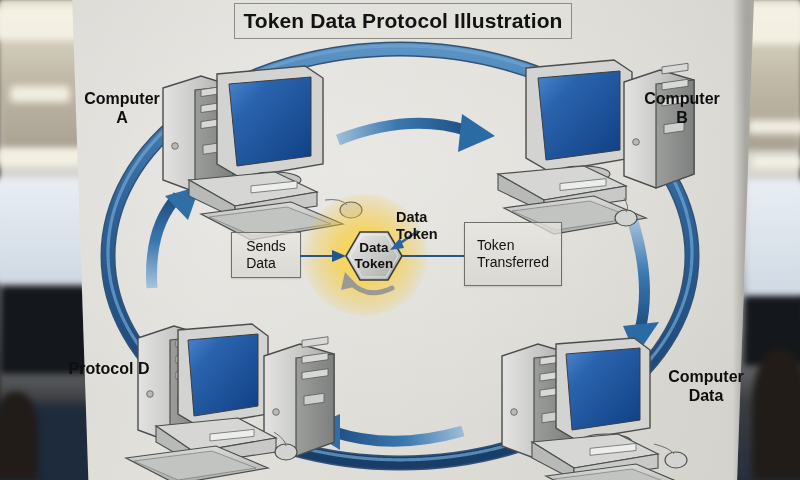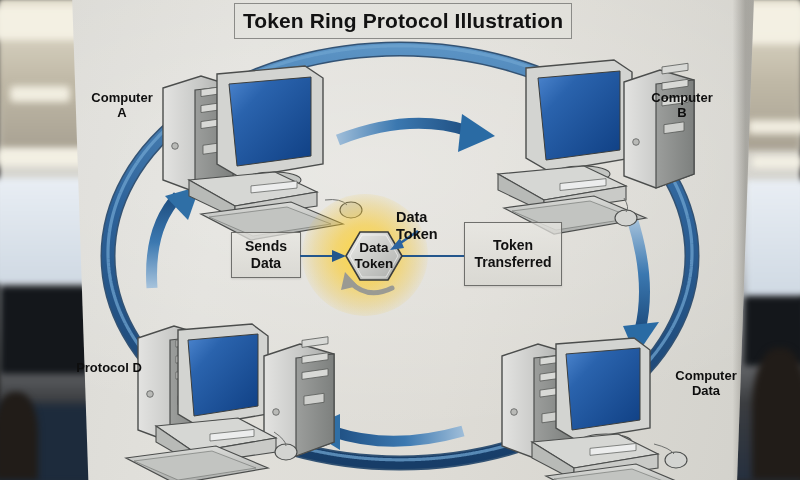--- a/index.html
+++ b/index.html
@@ -90,42 +90,42 @@
     font-size: 21px;
     font-weight: bold;
     color: #121212;
     letter-spacing: .1px;
     white-space: nowrap;
   }
 
   
   .lbl {
     position: absolute;
-    font-size: 13px;
+    font-size: 16px;
     font-weight: bold;
     color: #0e0e0e;
     line-height: 1.16;
     text-align: center;
     white-space: pre-line;
   }
 
   
   .svg-layer {
     position: absolute; left: 0; top: 0; width: 800px; height: 480px;
     overflow: visible;
   }
 
   
   .cbox {
     position: absolute;
     border: 1px solid #6f6f6c;
     background: linear-gradient(180deg, rgba(232,231,226,.72), rgba(214,213,207,.72));
     display: flex; align-items: center; justify-content: center;
-    font-size: 14px; font-weight: bold; color: #111;
-    line-height: 1.18; text-align: center; white-space: pre-line;
+    font-size: 14px; font-weight: normal; color: #111;
+    line-height: 1.18; text-align: left; white-space: pre-line;
     box-shadow: 0 1px 2px rgba(0,0,0,.12);
   }
 
   .glow {
     position: absolute;
     border-radius: 50%;
     background: radial-gradient(circle, rgba(255,214,56,.95) 0%, rgba(250,203,45,.62) 34%,
                                 rgba(244,196,40,.28) 58%, rgba(240,190,40,0) 76%);
     pointer-events: none;
   }
@@ -155,21 +155,21 @@
   <div class="bg-monitor-dark" style="left:744px;top:296px;width:62px;height:70px;"></div>
   <div class="bg-person" style="left:752px;top:348px;width:56px;height:132px;"></div>
   <div class="bg-person" style="left:-6px;top:392px;width:44px;height:88px;"></div>
 
   <div class="board"></div>
   <div class="board-sheen"></div>
   <div class="board-edge-l"></div>
   <div class="board-edge-r"></div>
 
   <div class="title-box">
-    <span class="title-text">Token Ring Protocol Illustration</span>
+    <span class="title-text">Token Data Protocol Illustration</span>
   </div>
 
   <svg class="svg-layer" viewBox="0 0 800 480">
     <defs>
       <linearGradient id="ringGradTop" x1="0" y1="0" x2="0" y2="1">
         <stop offset="0%" stop-color="#5b93c4"></stop>
         <stop offset="38%" stop-color="#2d6299"></stop>
         <stop offset="100%" stop-color="#173d68"></stop>
       </linearGradient>
       <linearGradient id="ringGradSide" x1="0" y1="0" x2="1" y2="0">

